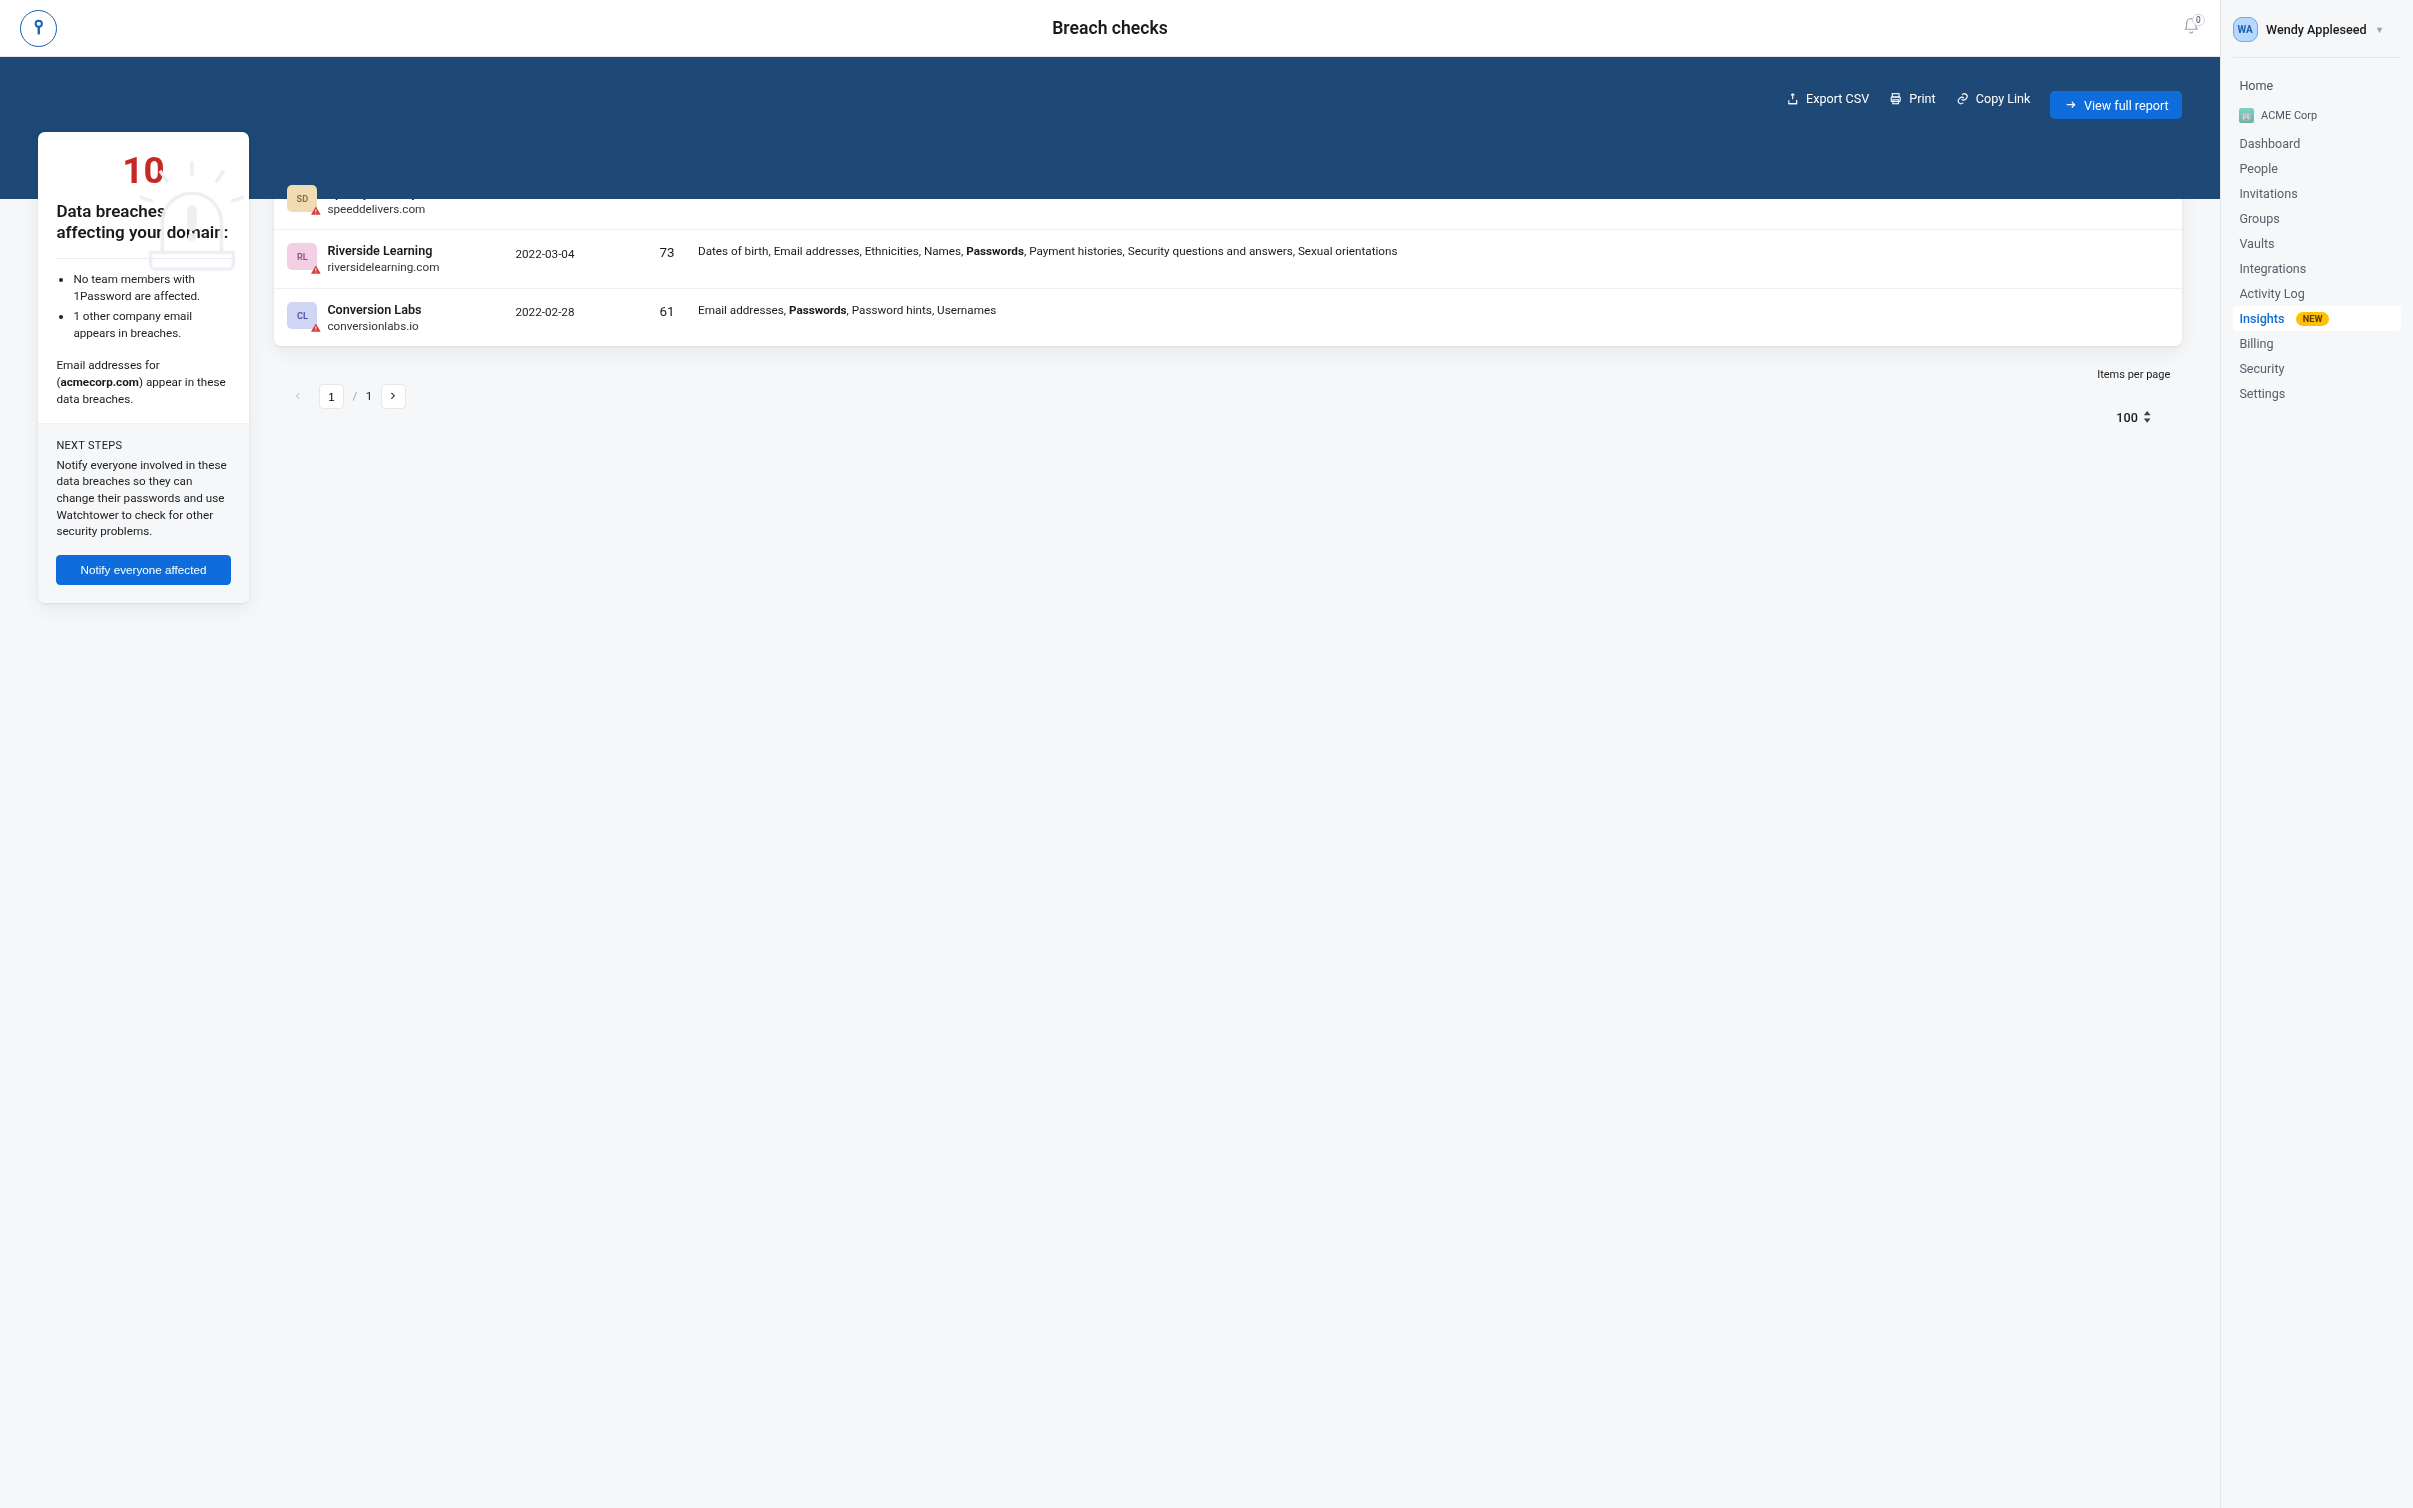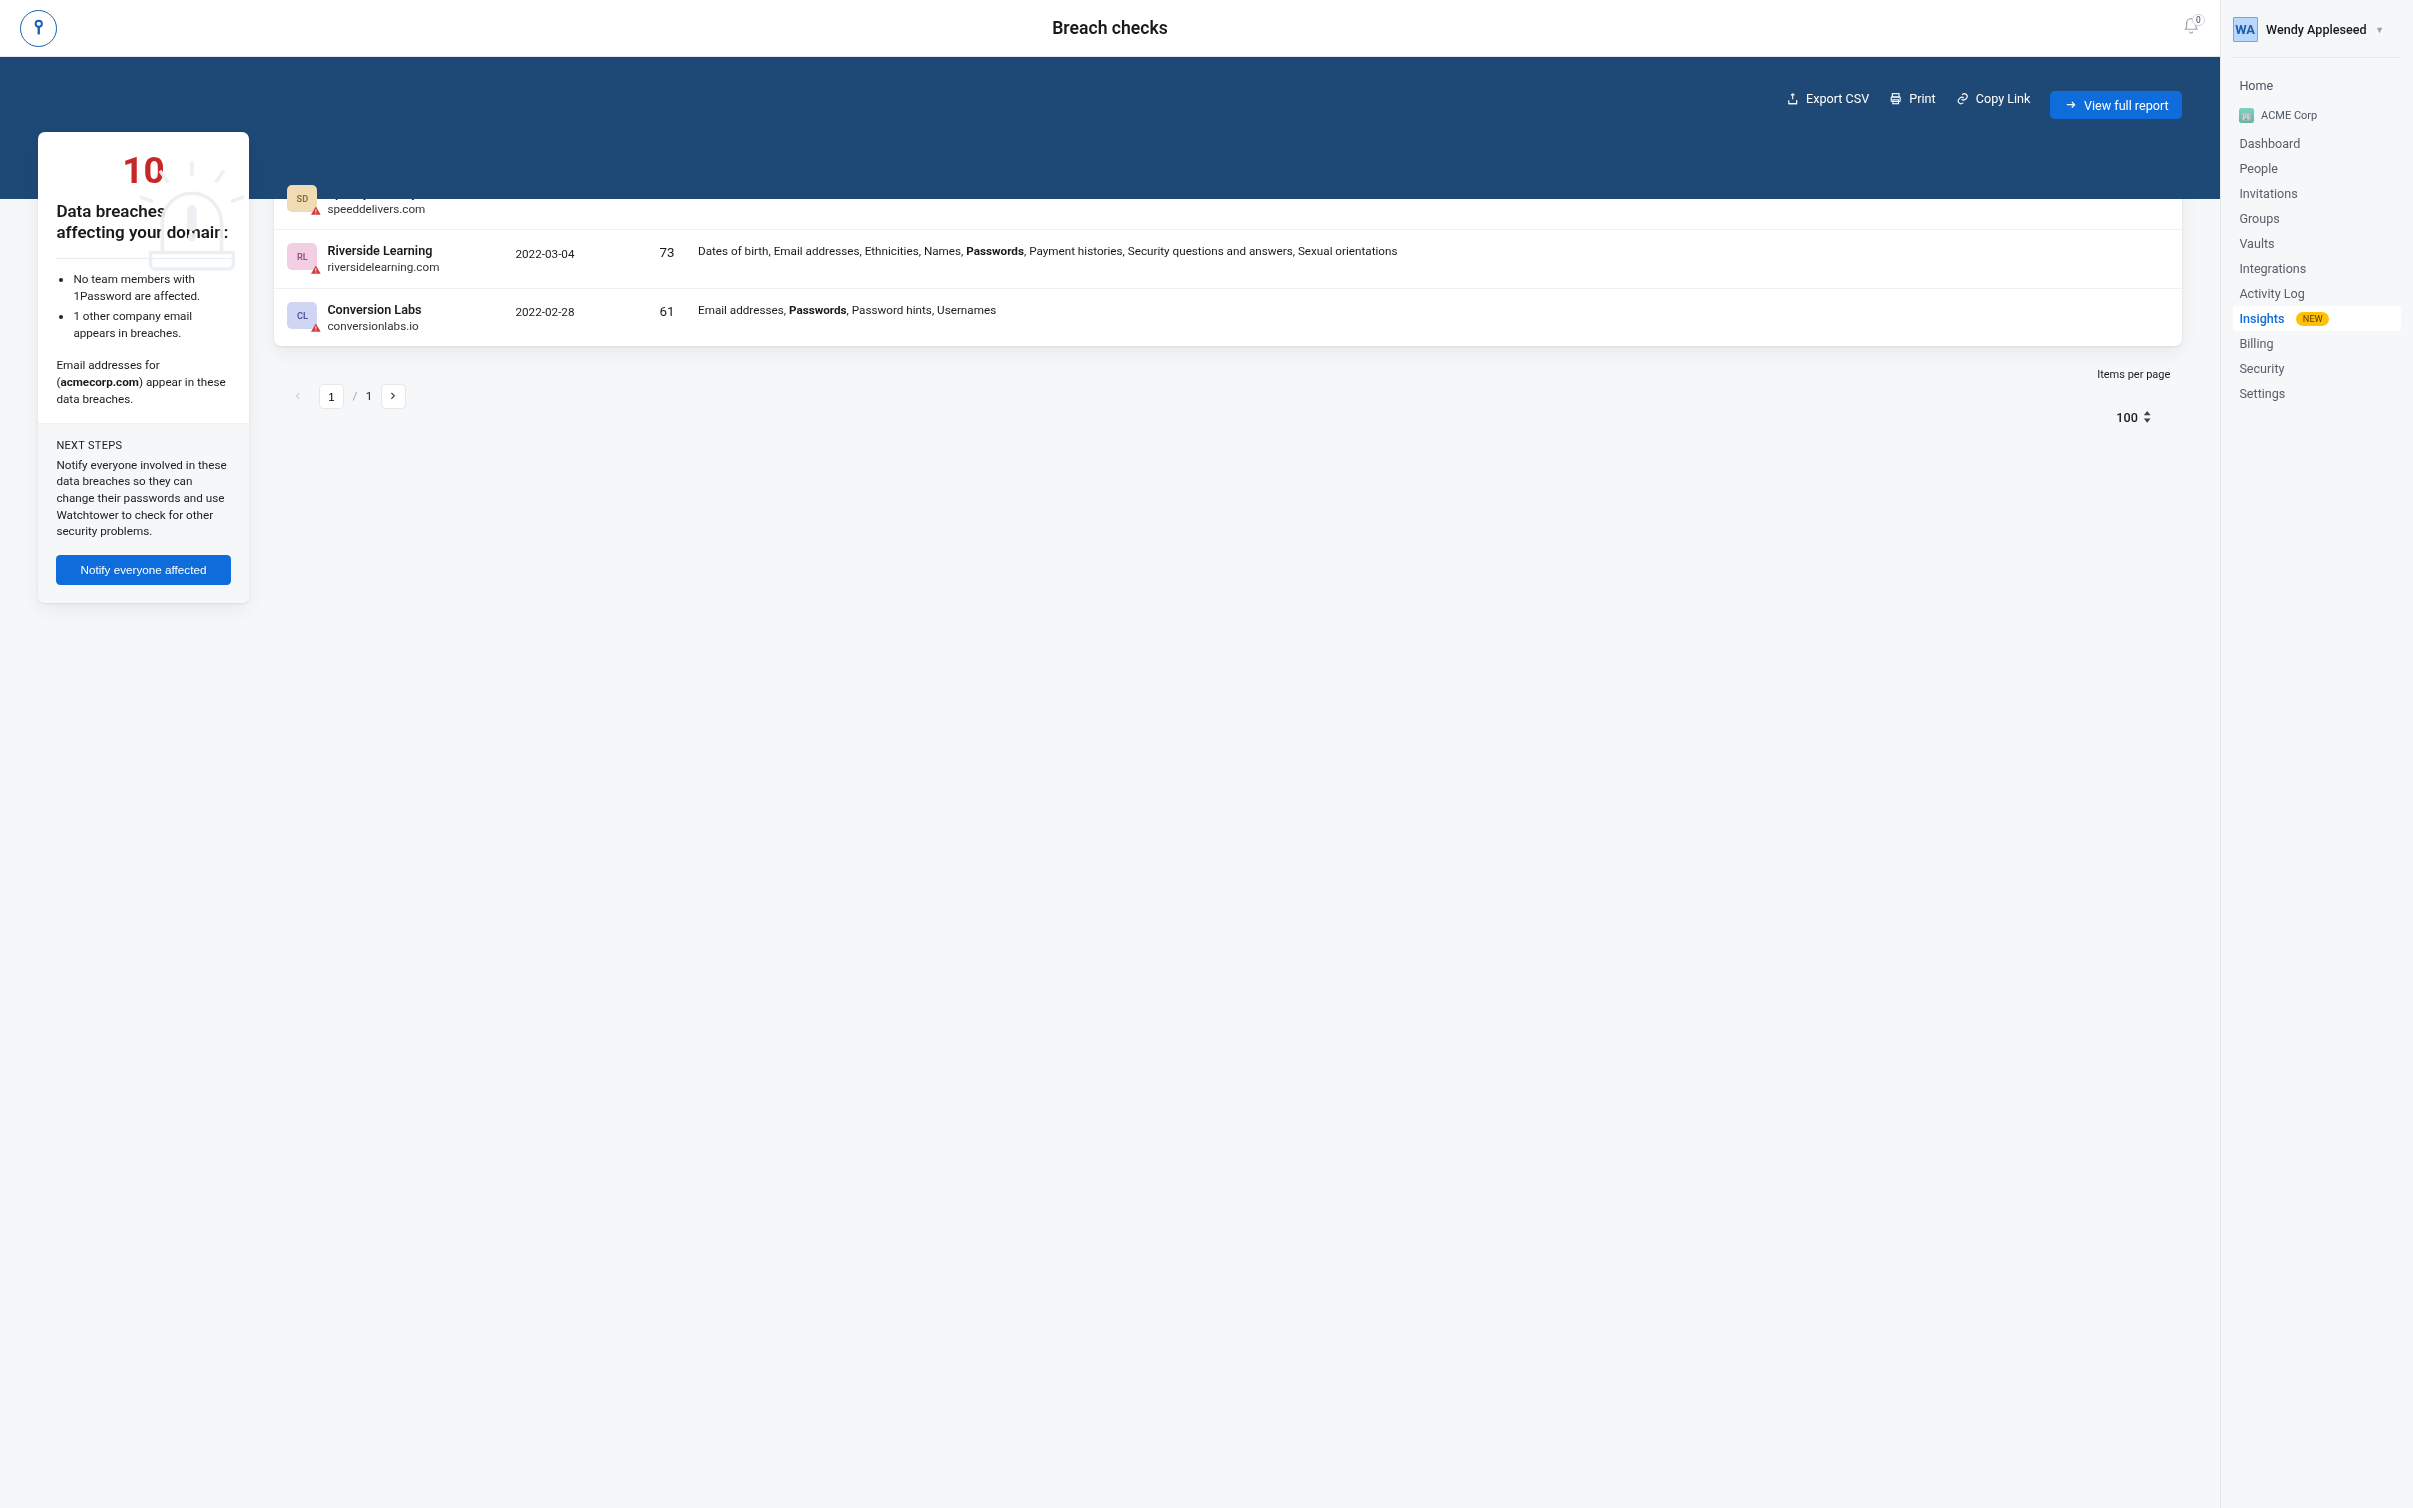--- a/index.html
+++ b/index.html
@@ -69,29 +69,29 @@
 .pag-left { display:flex; align-items:center; gap:8.4px;}
 .pag-btn { width:25px; height:25px; border:0.8px solid #e5e7eb; border-radius:4.2px; display:flex; align-items:center; justify-content:center; background:#fff; cursor:pointer; color:#374151;}
 .pag-btn.disabled { color:#cbd0d6; border-color:transparent; background:transparent; cursor:default;}
 .pag-input { width:25px; height:25px; border:0.8px solid #e5e7eb; border-radius:4.2px; text-align:center; font-size:11.7px;}
 .pag-right { display:flex; align-items:center; gap:29px; font-size:11px;flex-direction:column; }
 .per-page { display:flex; align-items:center; gap:5px; font-size:12.6px; font-weight:500;}
 
 
 .sidebar { width: 193px; background:#f6f7f9; border-left:0.8px solid #e5e7eb; padding: 17px 11.7px; }
 .user-chip { display:flex; align-items:center; gap:8.4px; margin-bottom:15px; padding-bottom:15px; border-bottom:0.8px solid #e5e7eb;}
-.user-avatar { width:25px; height:25px; border-radius:1px; background:#b9d8ff; border:0.8px solid #6fa8e8; display:flex; align-items:center; justify-content:center; font-size:13px; font-weight:700; color:#1f5fa8;}
+.user-avatar { width:25px; height:25px; border-radius:9px; background:#b9d8ff; border:0.8px solid #6fa8e8; display:flex; align-items:center; justify-content:center; font-size:10px; font-weight:700; color:#1f5fa8;}
 .user-name { font-size:12.6px; font-weight:500;}
 .user-caret { color:#9ca3af; font-size:9.2px;}
 .nav-item { padding:5px 6.7px; font-size:12.6px; color:#59606a; cursor:pointer; display:flex; align-items:center; gap:6.7px; border-radius:3.4px;}
 .nav-item.home { color:#4b5563; margin-bottom:5px; }
 .nav-item.company { font-size:11px; color:#4b5563; margin-bottom:3.4px; }
 .co-icon { width:15px; height:15px; border-radius:2.5px; background:linear-gradient(#7dd3c0,#5fb8a8); display:inline-flex; align-items:center; justify-content:center; font-size:8.4px;}
 .nav-item.active { background:#fff; color:#0f6ddb; font-weight:500;}
-.badge-new { background:#ffc107; color:#5a3c00; font-size:9.2px; font-weight:400; padding:1.7px 6.7px; border-radius:8.4px; margin-left:5px;}
+.badge-new { background:#ffc107; color:#5a3c00; font-size:9.2px; font-weight:700; padding:1.7px 6.7px; border-radius:8.4px; margin-left:5px;}
 
 strong{font-weight:700;}
 </style>
 </head>
 <body>
 
 <div class="app">
 
   <div class="main">
 

